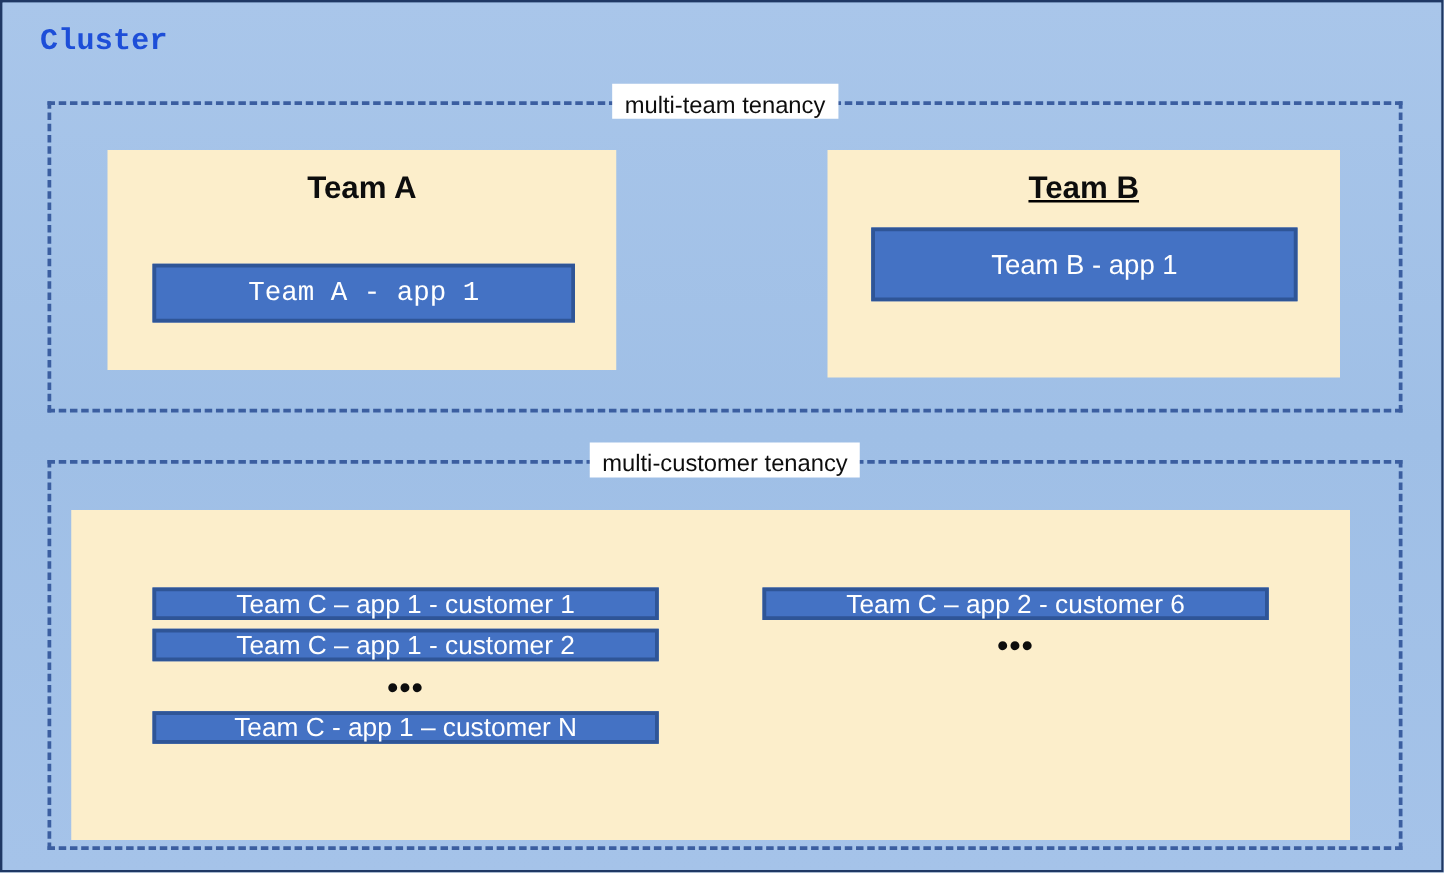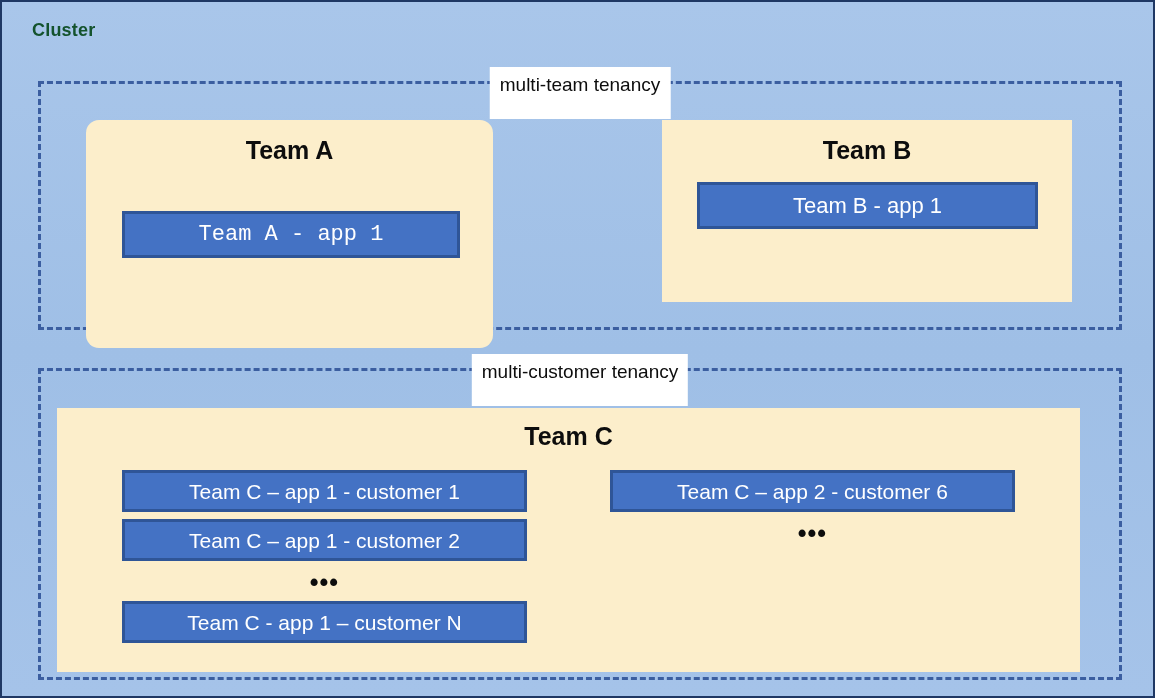--- a/index.html
+++ b/index.html
@@ -29,25 +29,26 @@
     background: linear-gradient(180deg, #a9c6ea 0%, #9fbfe6 50%, #a5c3e9 100%);
     pointer-events: none;
   }
 
   .layer { position: relative; z-index: 1; }
 
   .cluster-title {
     position: absolute;
     left: 30px;
     top: 18px;
-    font-size: 18px;
+    font-size: 24px;
     font-weight: bold;
-    color: #14532d;
+    color: #1d4ed8;
     letter-spacing: 0.2px;
     white-space: nowrap;
+    font-family: Liberation Mono, monospace;
   }
 
   
   .tenancy {
     position: absolute;
     box-sizing: border-box;
     border: 3px dashed #3b5ea0;
     background: transparent;
   }
   #tenancy-multi-team   { left: 36px;  top: 79px;  width: 1084px; height: 249px; }
@@ -55,33 +56,33 @@
 
   .tenancy-label {
     position: absolute;
     top: -17px;
     left: 50%;
     transform: translateX(-50%);
     background: #ffffff;
     color: #0d0d0d;
     font-size: 19px;
     line-height: 1;
-    padding: 8px 10px 25px 10px;
+    padding: 8px 10px 1px 10px;
     white-space: nowrap;
   }
 
   
   .team-panel {
     position: absolute;
     box-sizing: border-box;
     background: #fdeec9;
     background: #fceecb;
   }
-  #team-a-panel { left: 84px;  top: 118px; width: 407px; height: 228px; border-radius: 13px; }
-  #team-b-panel { left: 660px; top: 118px; width: 410px; height: 182px; }
+  #team-a-panel { left: 84px;  top: 118px; width: 407px; height: 176px; }
+  #team-b-panel { left: 660px; top: 118px; width: 410px; height: 182px; text-decoration: underline; }
   #team-c-panel { left: 55px;  top: 406px; width: 1023px; height: 264px; }
 
   .team-title {
     text-align: center;
     font-size: 25px;
     font-weight: bold;
     color: #0d0d0d;
     white-space: nowrap;
   }
   #team-a-panel .team-title,
@@ -111,40 +112,40 @@
   }
   #team-a-panel .app-box { height: 47px; font-family: Liberation Mono, monospace; }
 
   
   #team-b-panel .app-list {
     position: absolute;
     left: 35px;
     right: 34px;
     top: 62px;
   }
-  #team-b-panel .app-box { height: 47px; }
+  #team-b-panel .app-box { height: 59px; }
   #team-b-panel .app-box + .app-box { margin-top: 9px; }
 
   
   #team-c-panel .columns {
     position: absolute;
     left: 0;
     right: 0;
     top: 62px;
     display: flex;
     justify-content: space-between;
     padding: 0 65px;
     box-sizing: border-box;
   }
   #team-c-panel .column {
     width: 405px;
     display: flex;
     flex-direction: column;
   }
-  #team-c-panel .app-box { height: 42px; font-size: 21px; }
+  #team-c-panel .app-box { height: 26px; font-size: 21px; }
   #team-c-panel .app-box + .app-box { margin-top: 7px; }
 
   .ellipsis {
     text-align: center;
     font-size: 25px;
     font-weight: bold;
     color: #0d0d0d;
     line-height: 1;
     padding: 9px 0 6px 0;
     letter-spacing: 1px;
@@ -176,21 +177,20 @@
         <div class="app-box">Team B - app 1</div>
       </div>
     </div>
 
     <div class="tenancy" id="tenancy-multi-customer">
 
       <div class="tenancy-label">multi-customer tenancy</div>
     </div>
 
     <div class="team-panel" id="team-c-panel">
-      <div class="team-title">Team C</div>
 
       <div class="columns">
 
         <div class="column">
           <div class="app-box">Team C – app 1 - customer 1</div>
           <div class="app-box">Team C – app 1 - customer 2</div>
           <div class="ellipsis">•••</div>
           <div class="app-box">Team C - app 1 – customer N</div>
         </div>
 

